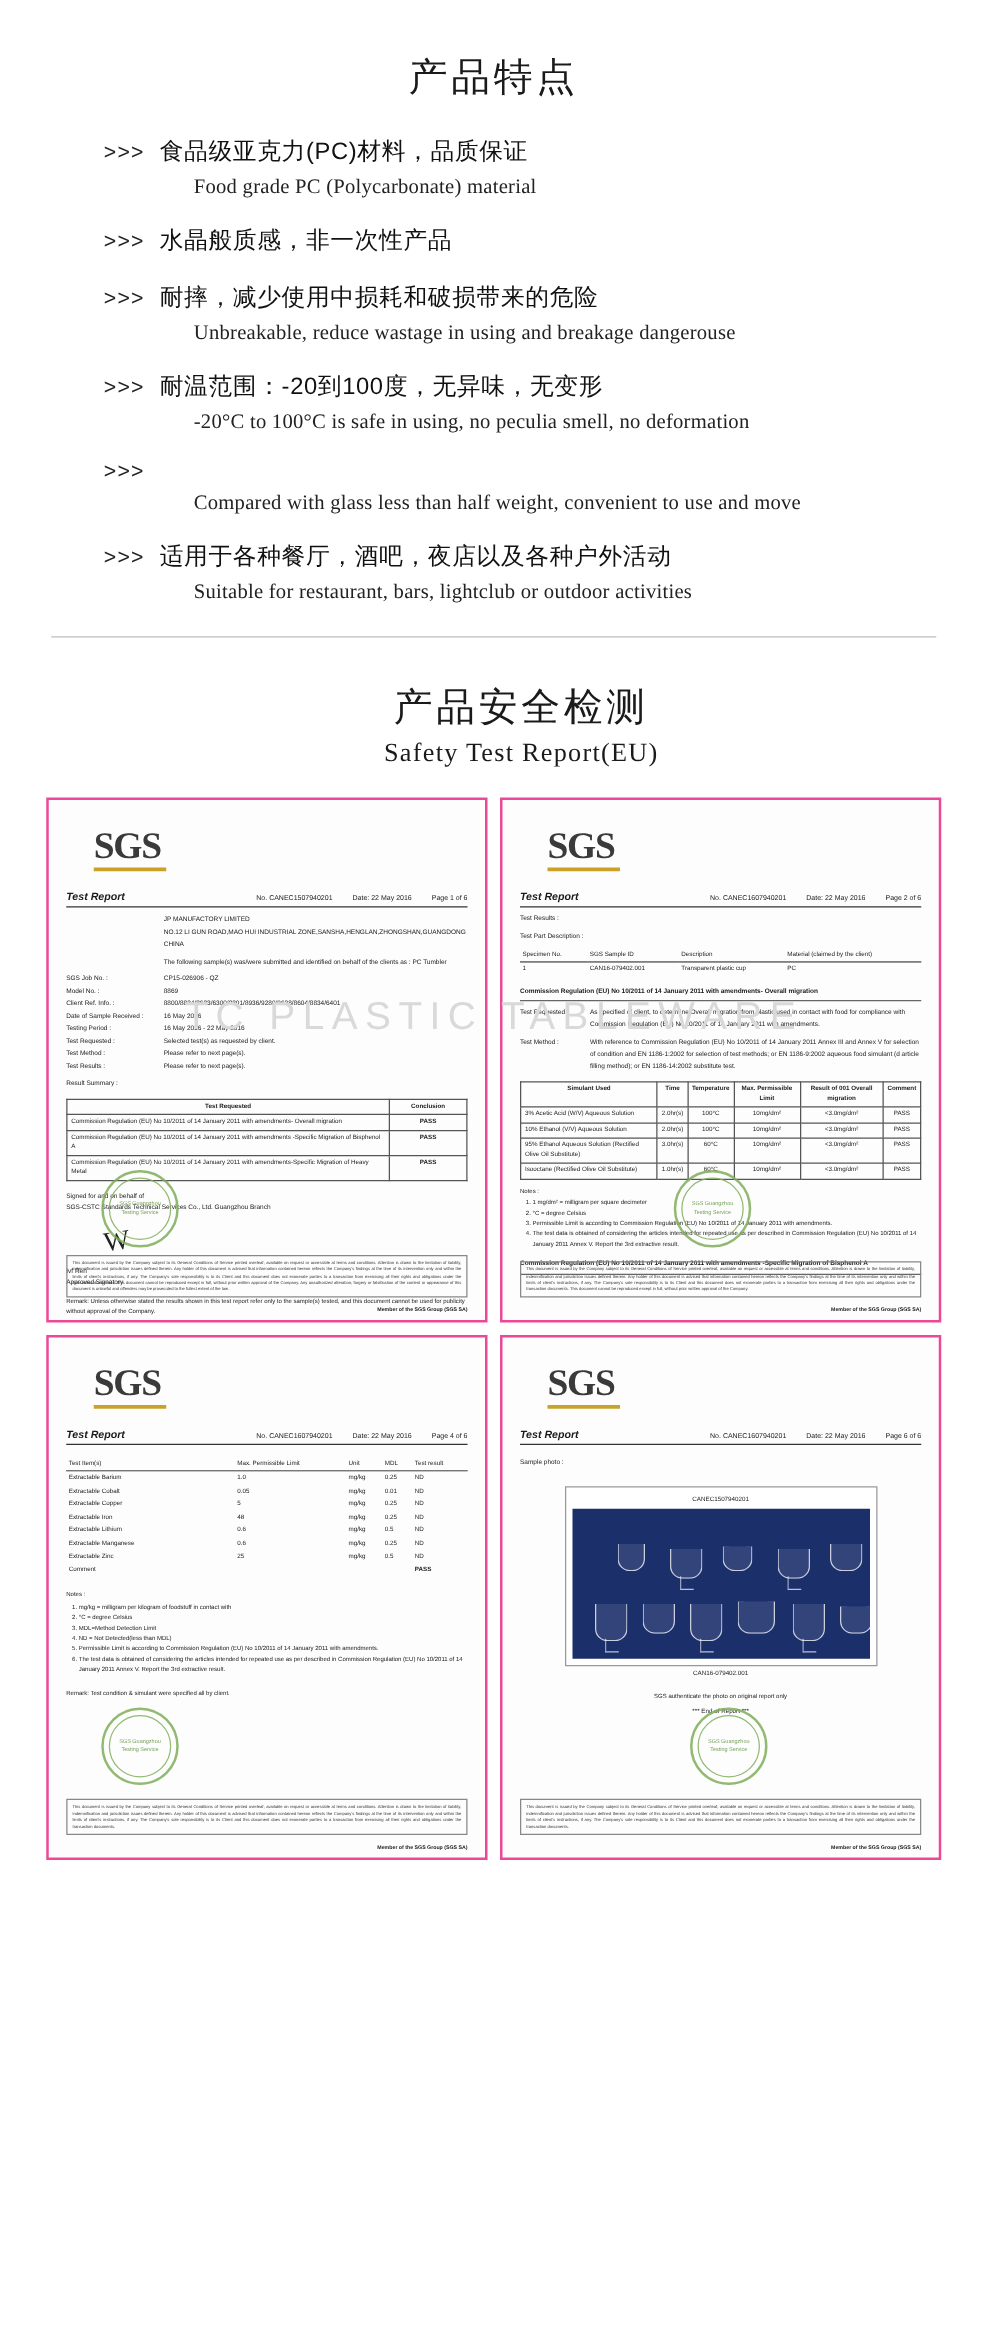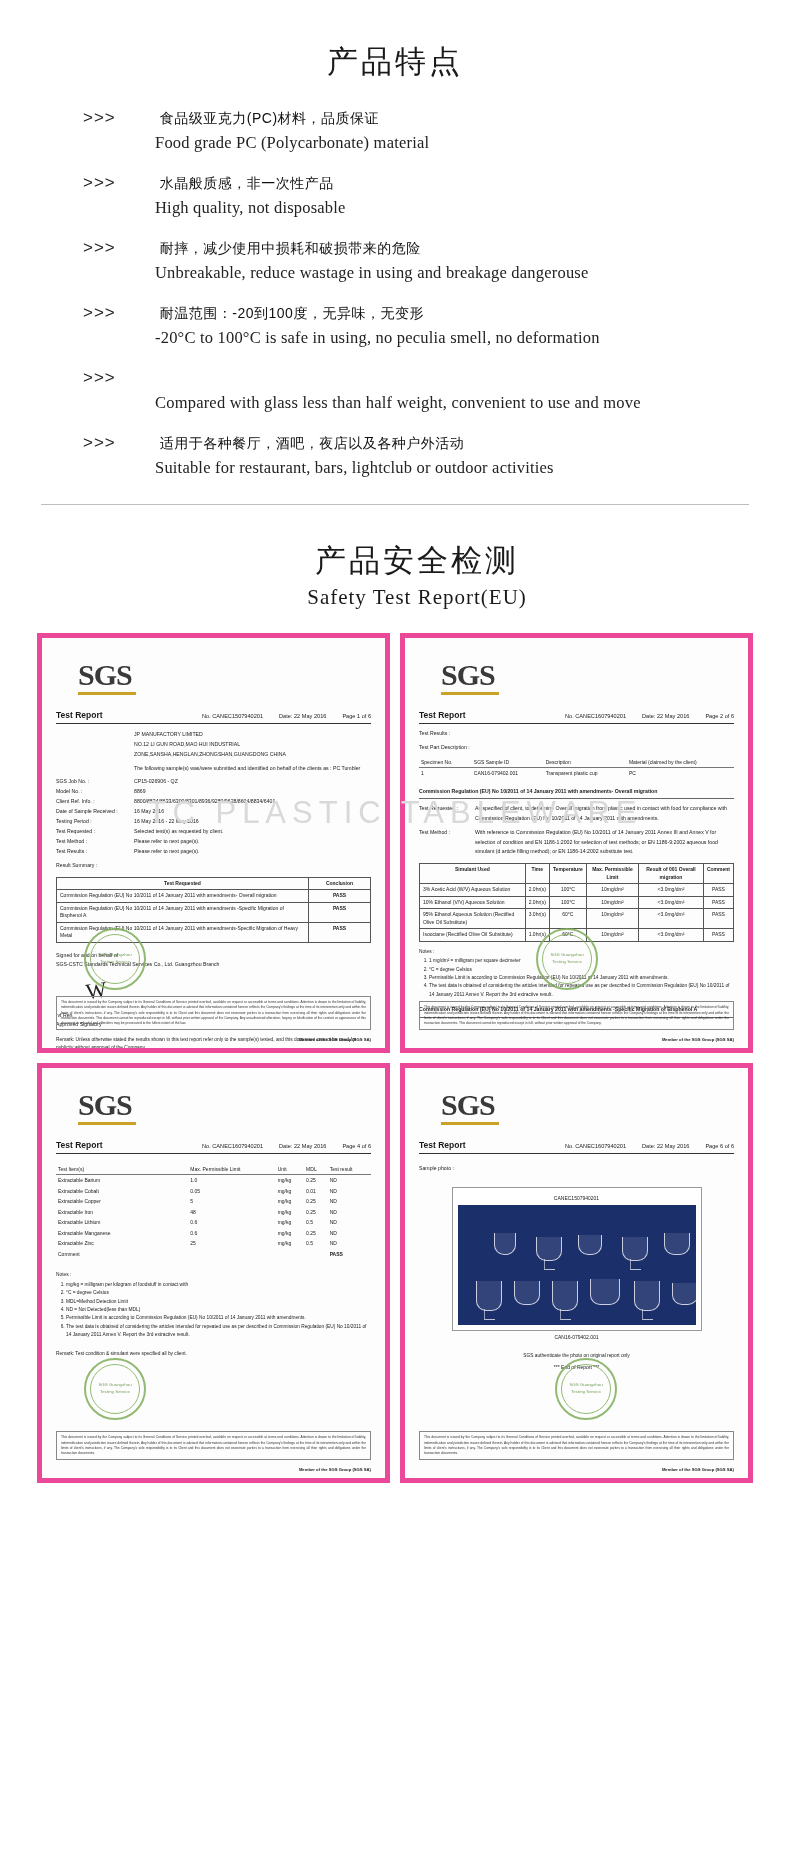--- a/index.html
+++ b/index.html
@@ -53,25 +53,24 @@
   }
   .arrows {
     color: #222;
     font-size: 17px;
     letter-spacing: 1px;
     font-family: "Liberation Sans", sans-serif;
     margin-right: 12px;
     white-space: nowrap;
   }
   .feature-cn {
-    font-size: 14px;
+    font-size: 19px;
     color: #111;
     font-family: "Liberation Sans", sans-serif;
     letter-spacing: 0.5px;
-    margin-left: 32px;
   }
   .feature-en {
     font-size: 16.5px;
     color: #222;
     font-family: "Liberation Serif", serif;
     margin-left: 72px;
     margin-top: 5px;
     letter-spacing: 0.2px;
   }
 
@@ -99,21 +98,21 @@
   }
 
   .reports-grid {
     display: grid;
     grid-template-columns: 1fr 1fr;
     gap: 10px;
     padding: 0 14px 20px 14px;
   }
   .report-card {
     background: #fdfdfd;
-    border: 5px solid #ec4899;
+    border: 2px solid #ec4899;
     height: 420px;
     position: relative;
     padding: 14px 14px 8px 14px;
     overflow: hidden;
     font-family: "Liberation Sans", sans-serif;
     color: #1a1a1a;
   }
   .report-card.tall { height: 420px; }
 
   .sgs-logo {
@@ -140,20 +139,21 @@
     display: flex;
     align-items: baseline;
     border-bottom: 1px solid #333;
     padding-bottom: 3px;
     margin-top: 6px;
   }
   .rpt-title {
     font-size: 8.5px;
     font-weight: bold;
     flex: 0 0 auto;
+    font-style: italic;
   }
   .rpt-meta {
     font-size: 5.6px;
     margin-left: auto;
     display: flex;
     gap: 16px;
   }
 
   .kv-list { margin-top: 6px; }
   .kv {
@@ -334,21 +334,20 @@
         <span class="feature-cn">食品级亚克力(PC)材料，品质保证</span>
       </div>
       <div class="feature-en">Food grade PC (Polycarbonate) material</div>
     </div>
 
     <div class="feature-item">
       <div class="feature-cn-row">
         <span class="arrows">&gt;&gt;&gt;</span>
         <span class="feature-cn">水晶般质感，非一次性产品</span>
       </div>
-      <div class="feature-en">High quality, not disposable</div>
     </div>
 
     <div class="feature-item">
       <div class="feature-cn-row">
         <span class="arrows">&gt;&gt;&gt;</span>
         <span class="feature-cn">耐摔，减少使用中损耗和破损带来的危险</span>
       </div>
       <div class="feature-en">Unbreakable, reduce wastage in using and breakage dangerouse</div>
     </div>
 

